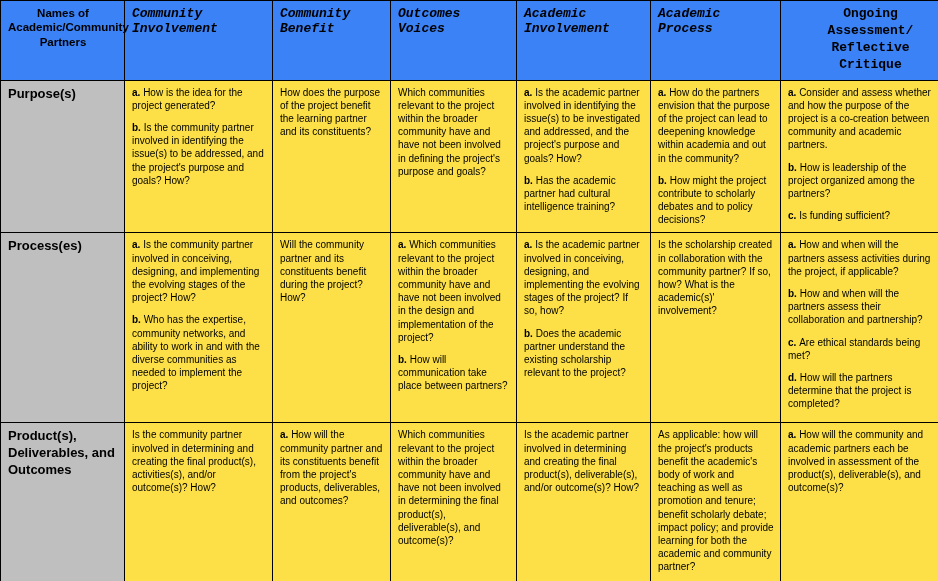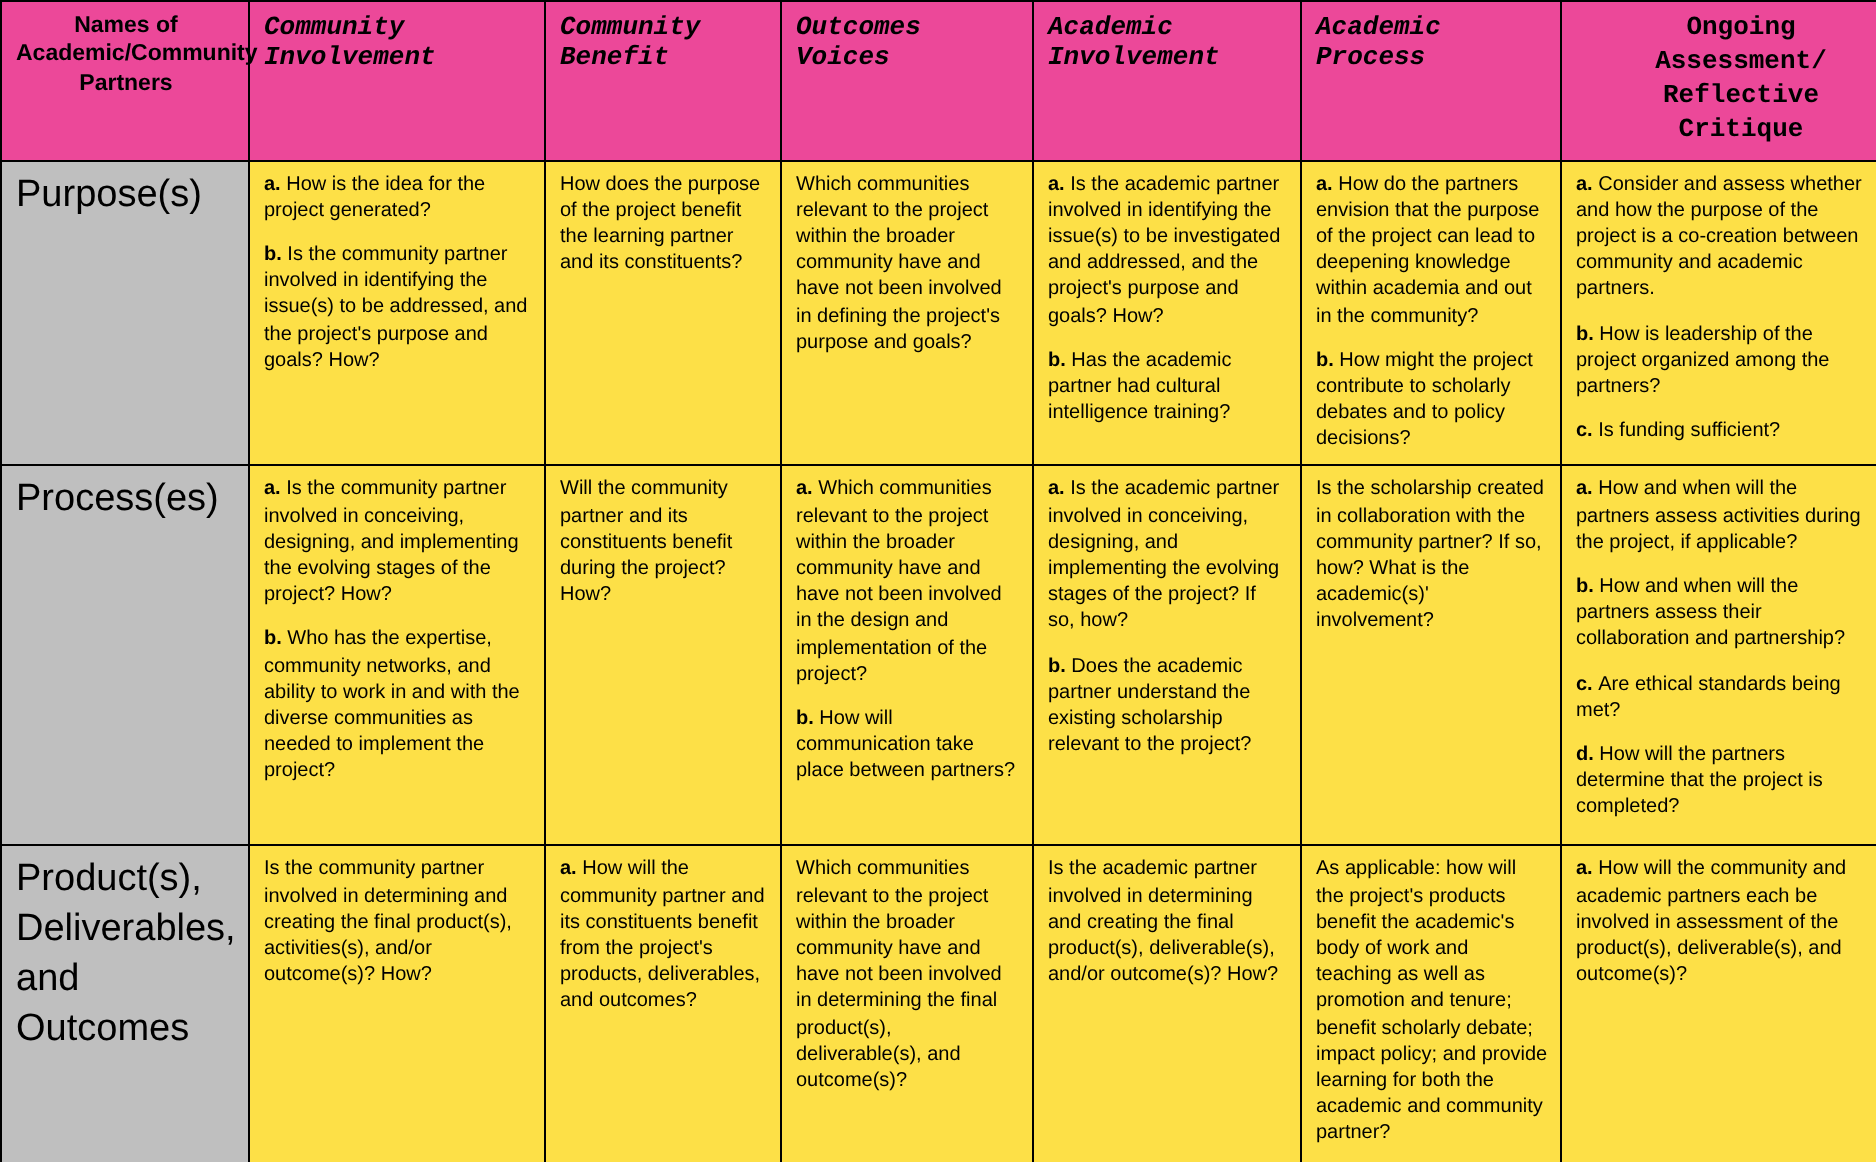--- a/index.html
+++ b/index.html
@@ -24,21 +24,21 @@
     height: 581px;
   }
   table.matrix td, table.matrix th {
     border: 1px solid #000000;
     vertical-align: top;
     padding: 5px 6px 6px 7px;
     box-sizing: border-box;
   }
   
   thead th {
-    background: #ec4899;
+    background: #3b82f6;
     vertical-align: middle;
   }
   th.corner {
     text-align: center;
     font-size: 11.5px;
     font-weight: bold;
     line-height: 1.25;
     color: #000;
   }
   th.colhead {
@@ -54,22 +54,22 @@
     text-align: center;
     font-style: normal;
     font-weight: bold;
     font-size: 13px;
     line-height: 1.3;
     padding-left: 28px;
   }
   
   td.rowhead {
     background: #bfbfbf;
-    font-weight: normal;
-    font-size: 19px;
+    font-weight: bold;
+    font-size: 13px;
     vertical-align: middle;
     line-height: 1.3;
     padding: 6px 8px;
   }
   td.cell {
     background: #fde047;
     font-size: 10px;
     line-height: 1.32;
     color: #000;
   }

